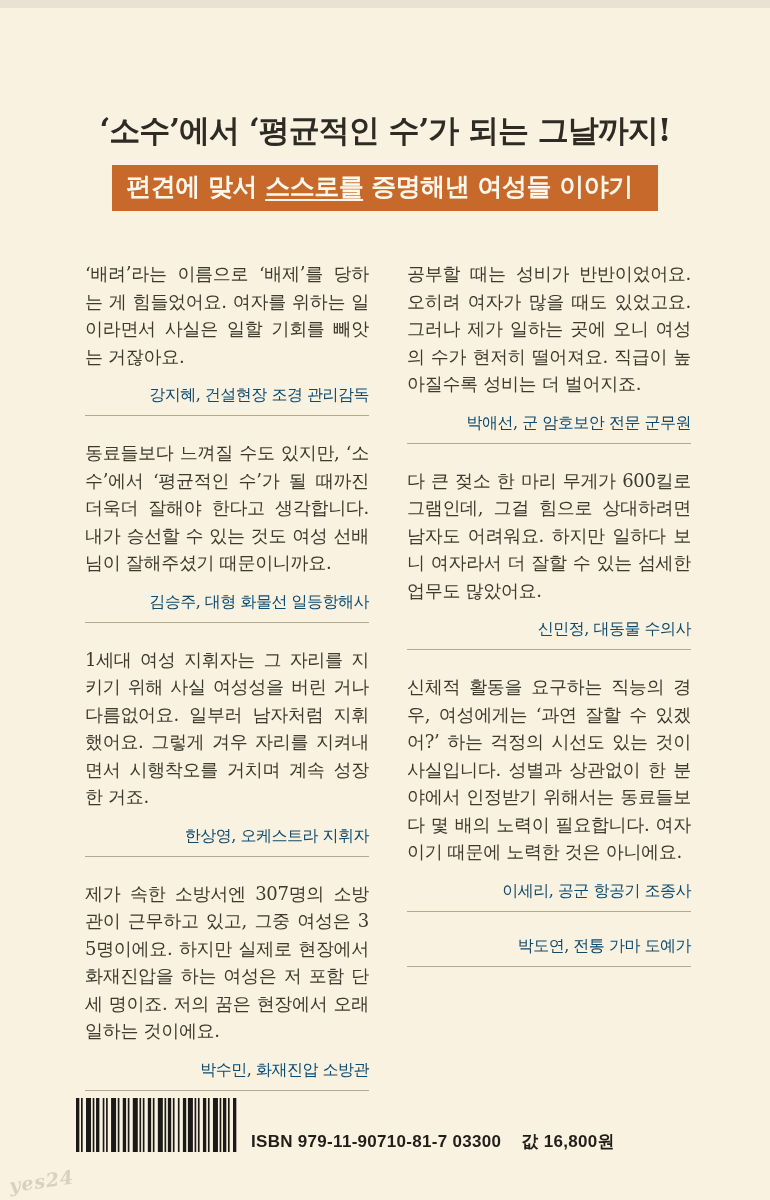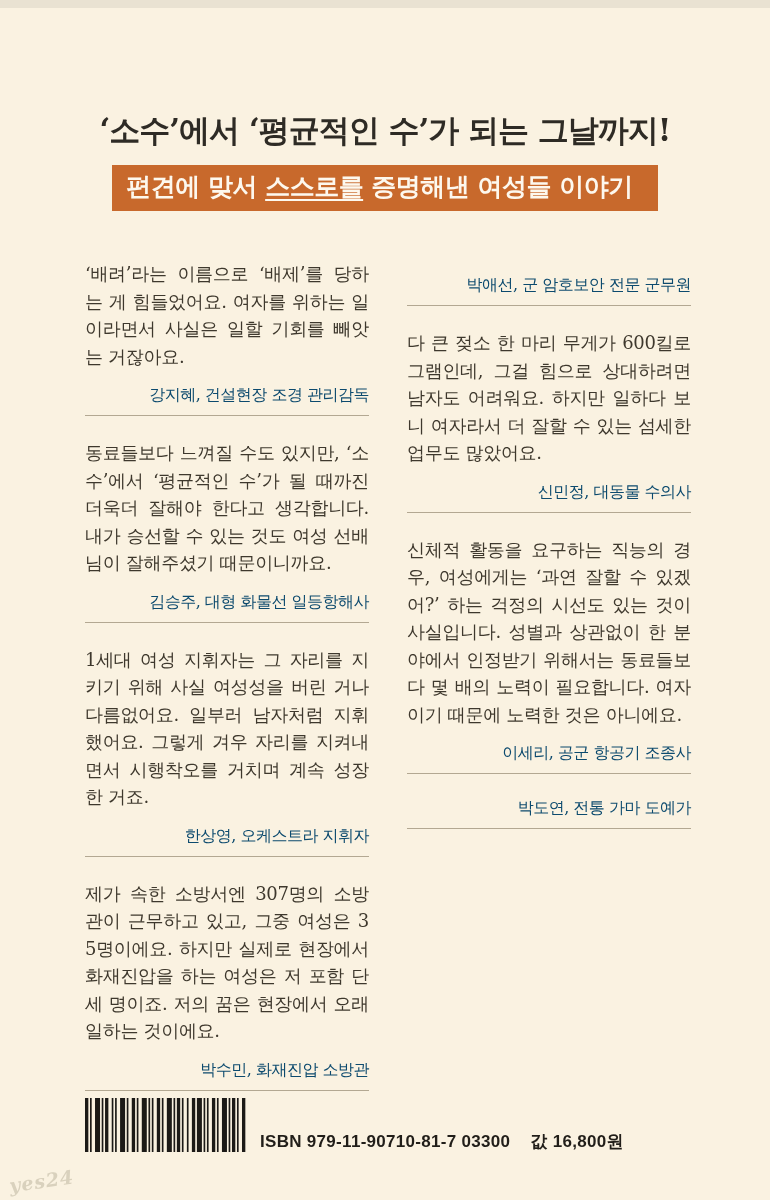--- a/index.html
+++ b/index.html
@@ -68,21 +68,21 @@
     color: #0c4a6e;
     letter-spacing: -0.5px;
   }
   .divider {
     height: 0;
     border-top: 1px solid rgba(94, 78, 52, 0.45);
     margin: 9px 0 23px 0;
   }
   .footer {
     position: absolute;
-    left: 85px;
+    left: 76px;
     top: 1090px;
     right: 60px;
     display: flex;
     align-items: flex-end;
     gap: 13px;
   }
   .barcode { display: block; }
   .isbn, .price {
     font-family: "Liberation Sans", "DejaVu Sans", sans-serif;
     font-weight: 700;
@@ -145,20 +145,21 @@
         <p class="quote-text">제가 속한 소방서엔 307명의 소방관이 근무하고 있고, 그중 여성은 35명이에요. 하지만 실제로 현장에서 화재진압을 하는 여성은 저 포함 단 세 명이죠. 저의 꿈은 현장에서 오래 일하는 것이에요.</p>
         <p class="attribution">박수민, 화재진압 소방관</p>
         <div class="divider"></div>
       </div>
 
     </div>
 
     <div class="col">
 
       <div class="quote-block">
+        <p class="quote-text">공부할 때는 성비가 반반이었어요. 오히려 여자가 많을 때도 있었고요. 그러나 제가 일하는 곳에 오니 여성의 수가 현저히 떨어져요. 직급이 높아질수록 성비는 더 벌어지죠.</p>
         <p class="attribution">박애선, 군 암호보안 전문 군무원</p>
         <div class="divider"></div>
       </div>
 
       <div class="quote-block">
         <p class="quote-text">다 큰 젖소 한 마리 무게가 600킬로그램인데, 그걸 힘으로 상대하려면 남자도 어려워요. 하지만 일하다 보니 여자라서 더 잘할 수 있는 섬세한 업무도 많았어요.</p>
         <p class="attribution">신민정, 대동물 수의사</p>
         <div class="divider"></div>
       </div>
 

